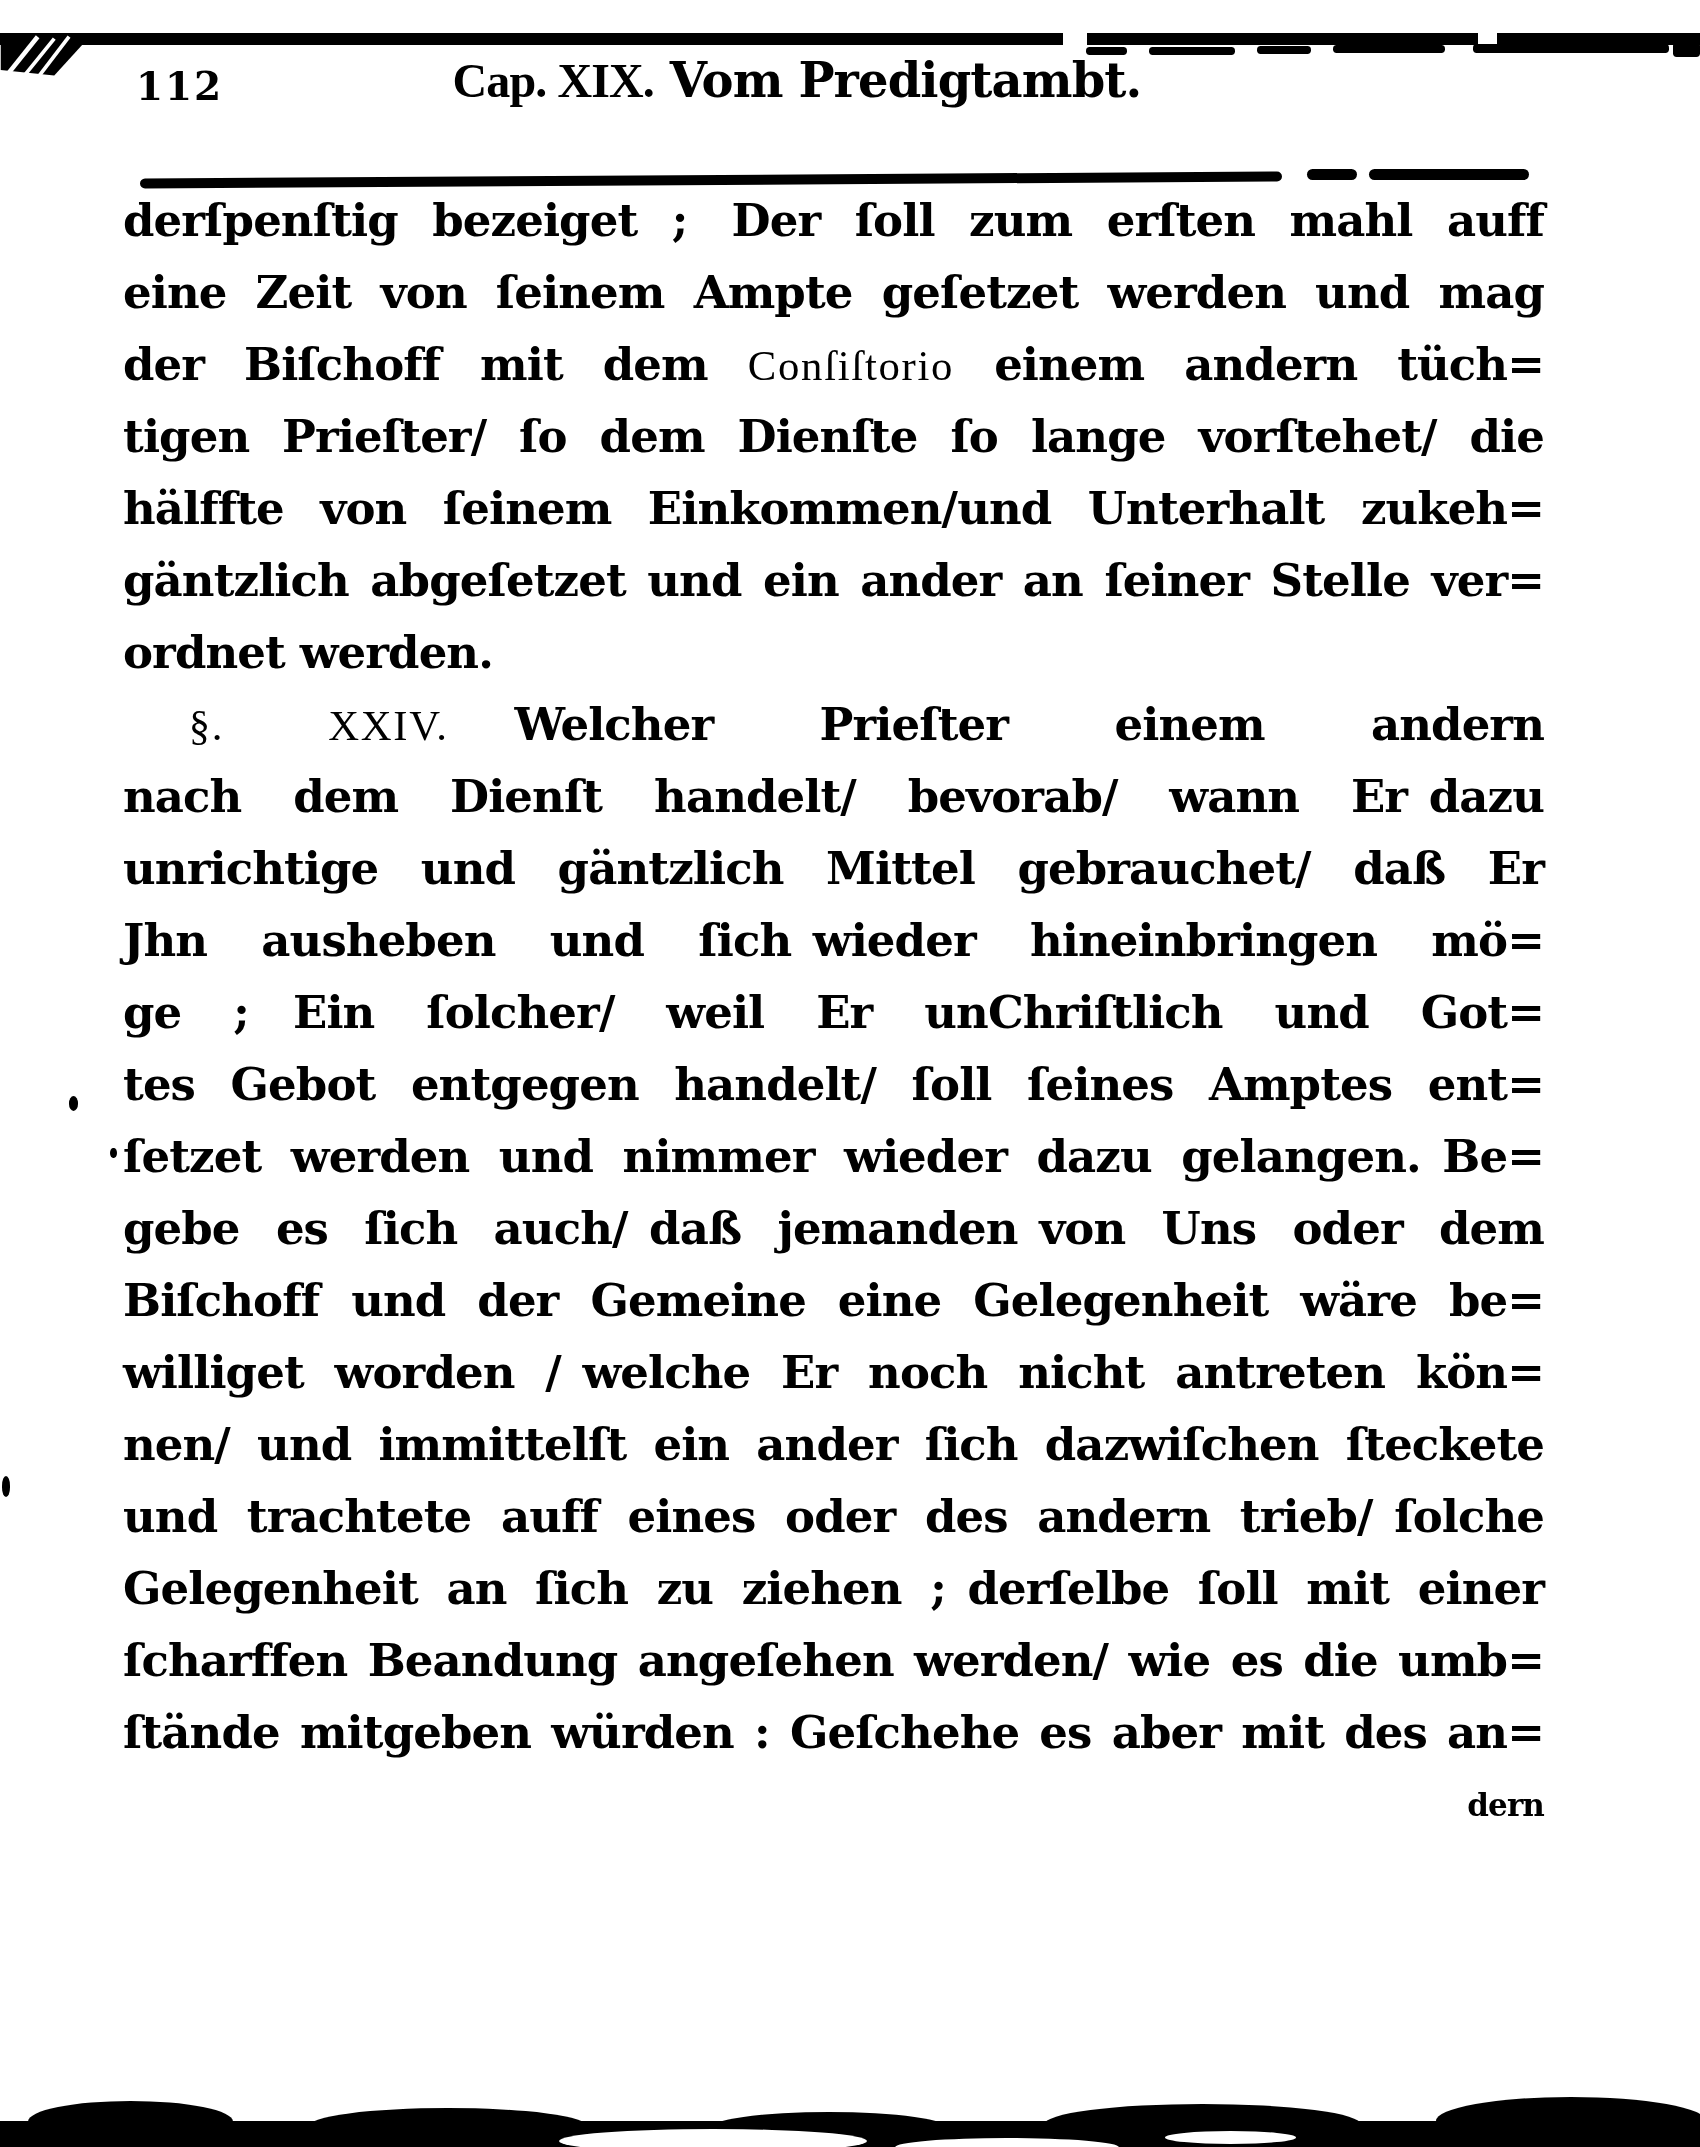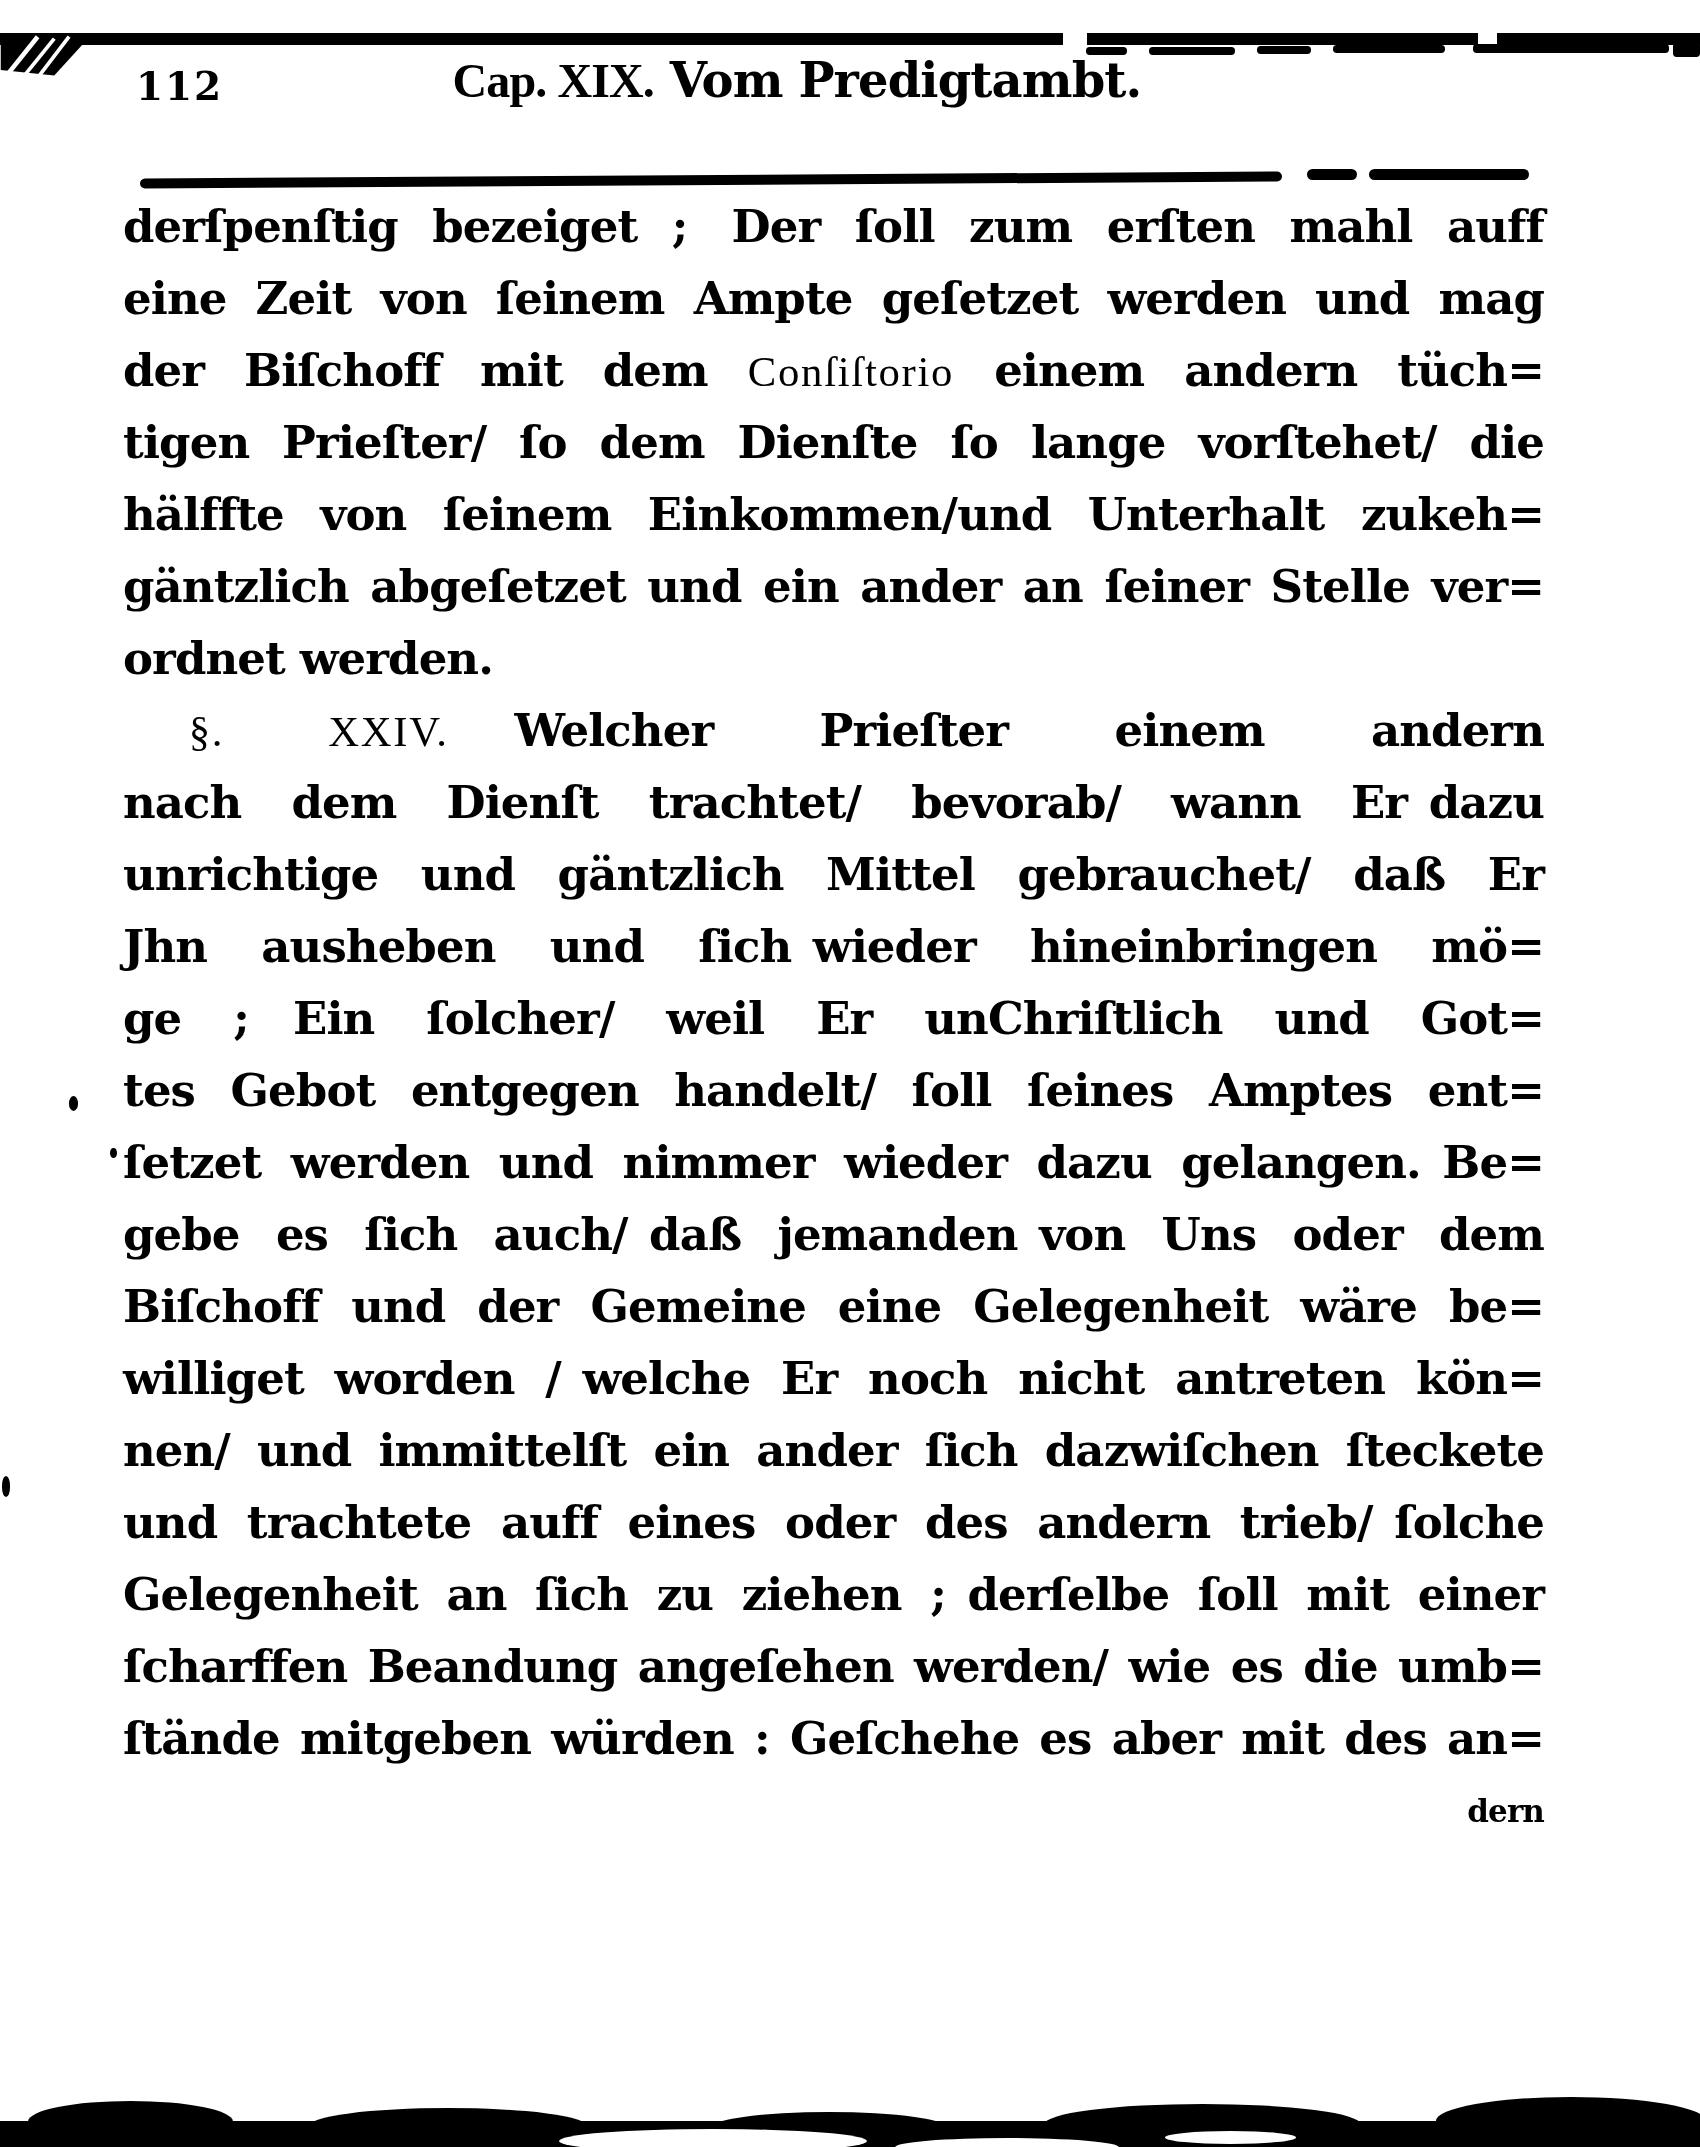--- a/index.html
+++ b/index.html
@@ -28,21 +28,21 @@
   }
   .header .chap{font-family:"Liberation Serif",serif;font-weight:700;text-align:right;}
   .rule-main{
     position:absolute;left:140px;top:142px;width:1142px;height:10.3px;background:#000;
     border-radius:5.6px;transform:rotate(-0.35deg);
   }
   .rule-dash1{position:absolute;left:1307px;top:136px;width:50px;height:11.2px;background:#000;border-radius:5.6px;}
   .rule-dash2{position:absolute;left:1369px;top:136px;width:160px;height:11.2px;background:#000;border-radius:5.6px;}
   
   .body-text{
-    position:absolute;left:123px;top:158px;width:1421px;
+    position:absolute;left:123px;top:152px;width:1421px;
     font-size:45px;font-weight:700;line-height:72px;letter-spacing:-0.9px;
   }
   .tline{
     height:72px;text-align:justify;text-align-last:justify;
     white-space:nowrap;overflow:visible;
   }
   .para-1 .tline:last-child{text-align-last:left;}
   .antiqua{
     font-family:"Liberation Serif",serif;font-weight:400;
     font-size:0.95em;letter-spacing:0.04em;
@@ -88,21 +88,21 @@
         <div class="tline">derſpenſtig bezeiget ; Der ſoll zum erſten mahl auff</div>
         <div class="tline">eine Zeit von ſeinem Ampte geſetzet werden und mag</div>
         <div class="tline">der Biſchoff mit dem <span class="antiqua">Conſiſtorio</span> einem andern tüch=</div>
         <div class="tline">tigen Prieſter/ ſo dem Dienſte ſo lange vorſtehet/ die</div>
         <div class="tline">hälffte von ſeinem Einkommen/und Unterhalt zukeh=</div>
         <div class="tline">gäntzlich abgeſetzet und ein ander an ſeiner Stelle ver=</div>
         <div class="tline">ordnet werden.</div>
       </div>
     <div class="para para-2">
         <div class="tline">  <span class="antiqua">§. XXIV.</span>  Welcher Prieſter einem andern</div>
-        <div class="tline">nach dem Dienſt trachtet/ bevorab/ wann Er dazu</div>
+        <div class="tline">nach dem Dienſt handelt/ bevorab/ wann Er dazu</div>
         <div class="tline">unrichtige und gäntzlich Mittel gebrauchet/ daß Er</div>
         <div class="tline">Jhn ausheben und ſich wieder hineinbringen mö=</div>
         <div class="tline">ge ; Ein ſolcher/ weil Er unChriſtlich und Got=</div>
         <div class="tline">tes Gebot entgegen handelt/ ſoll ſeines Amptes ent=</div>
         <div class="tline">ſetzet werden und nimmer wieder dazu gelangen. Be=</div>
         <div class="tline">gebe es ſich auch/ daß jemanden von Uns oder dem</div>
         <div class="tline">Biſchoff und der Gemeine eine Gelegenheit wäre be=</div>
         <div class="tline">williget worden / welche Er noch nicht antreten kön=</div>
         <div class="tline">nen/ und immittelſt ein ander ſich dazwiſchen ſteckete</div>
         <div class="tline">und trachtete auff eines oder des andern trieb/ ſolche</div>

